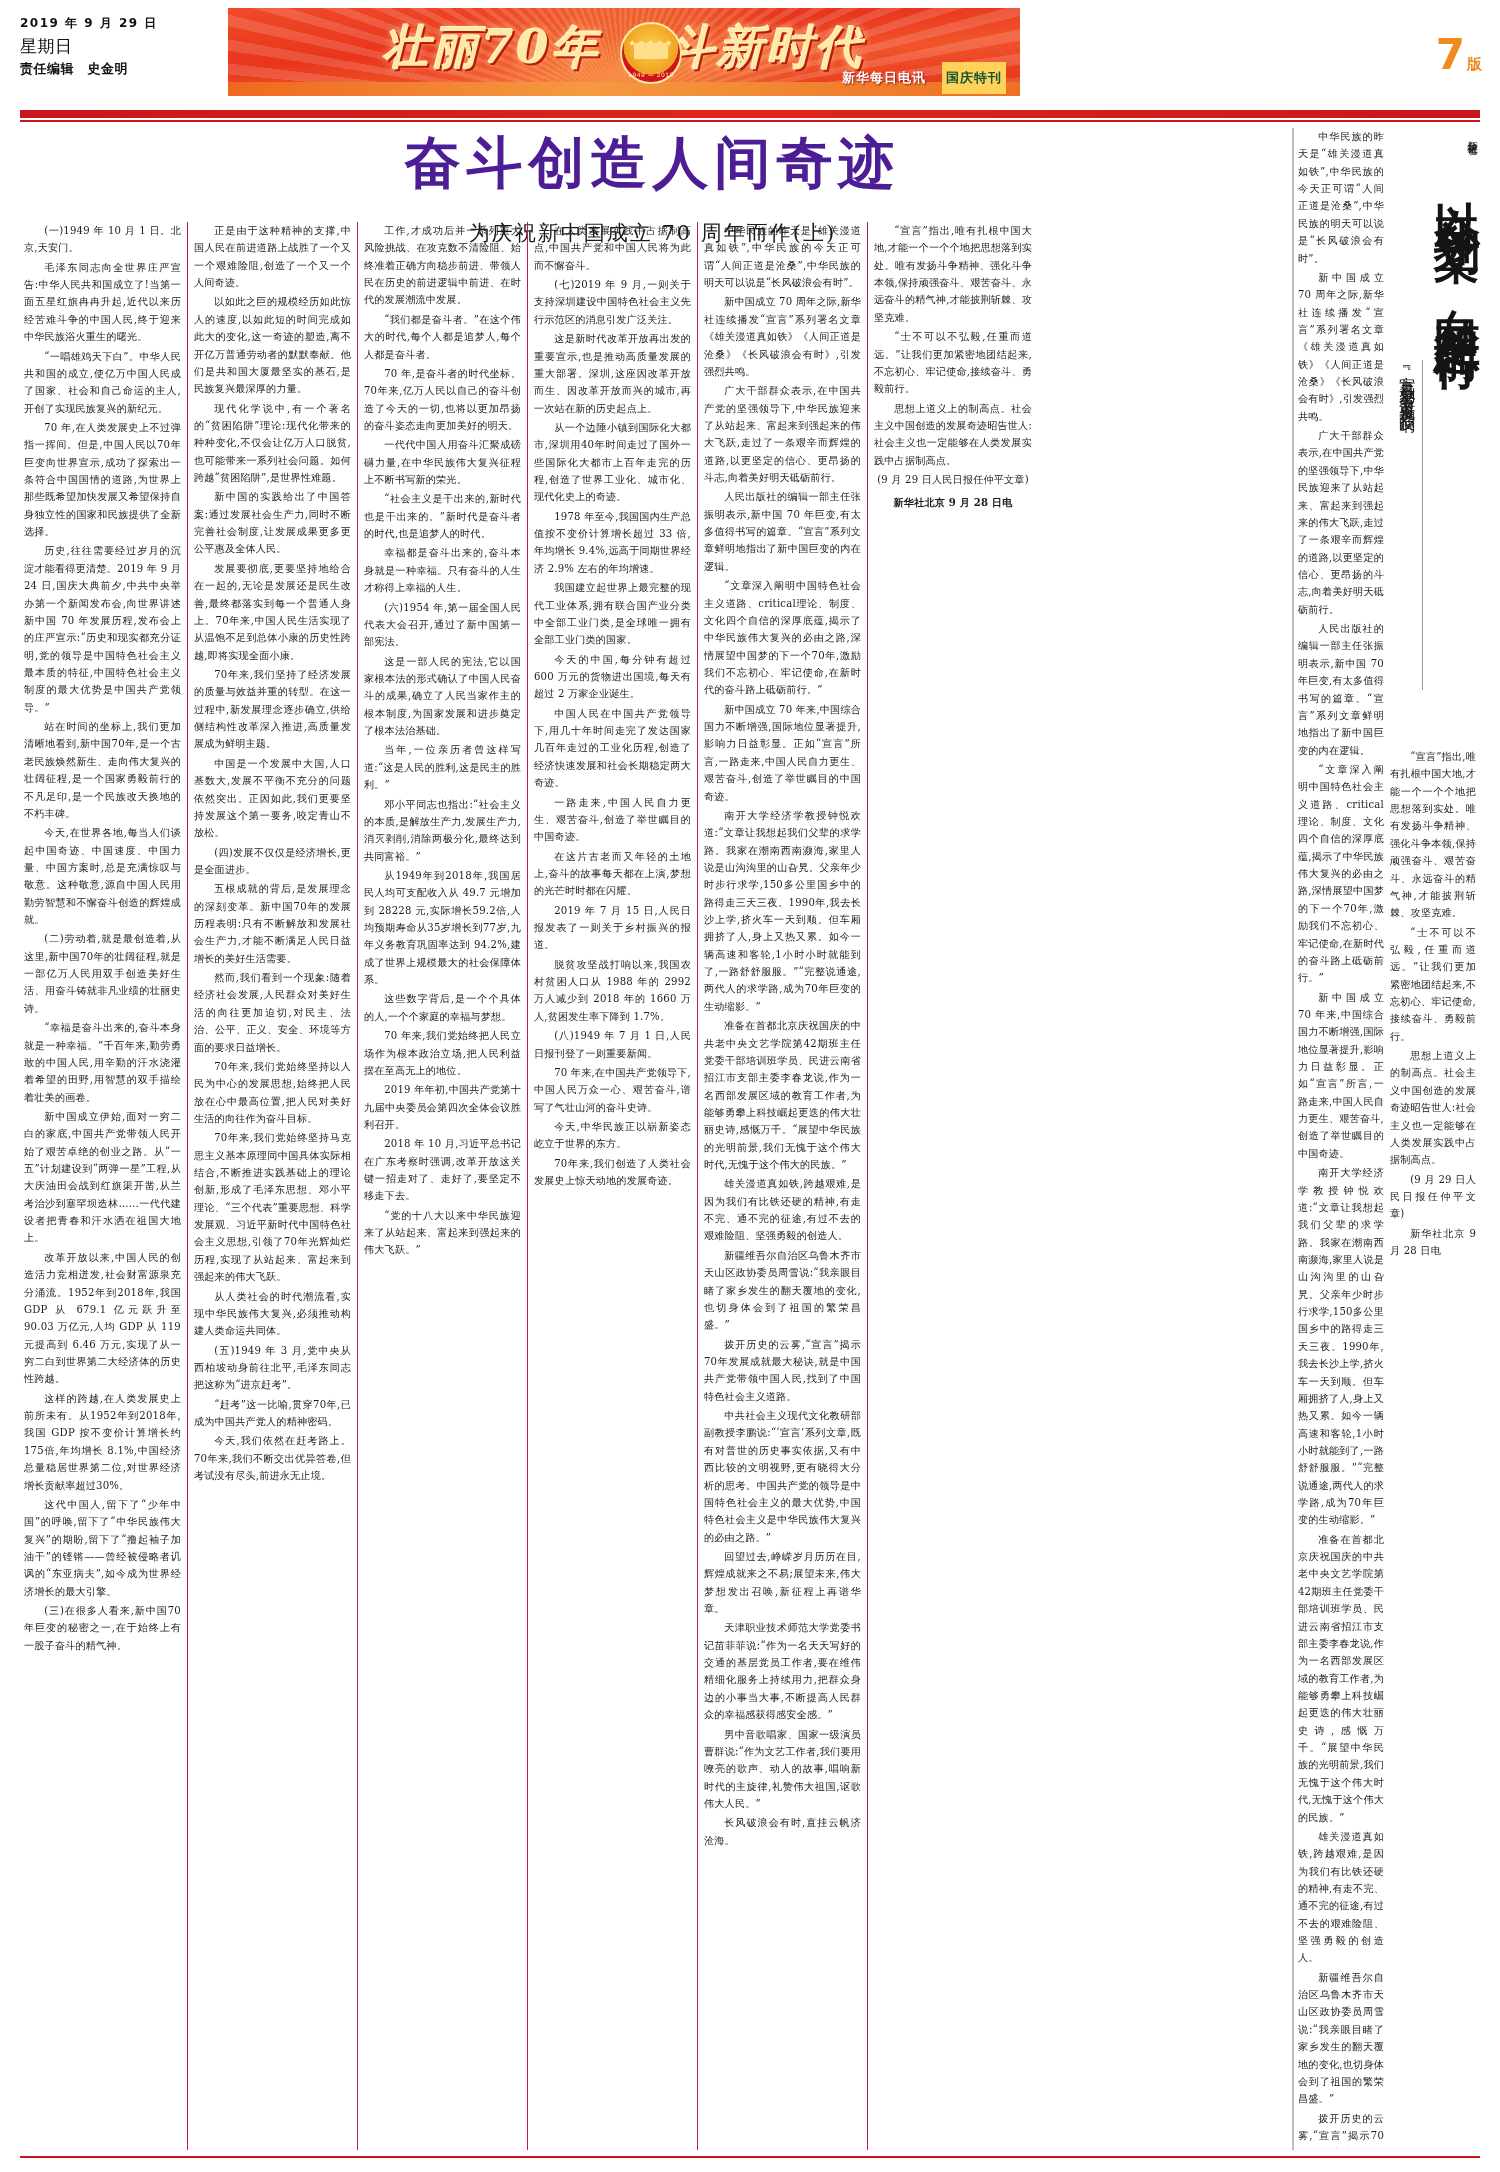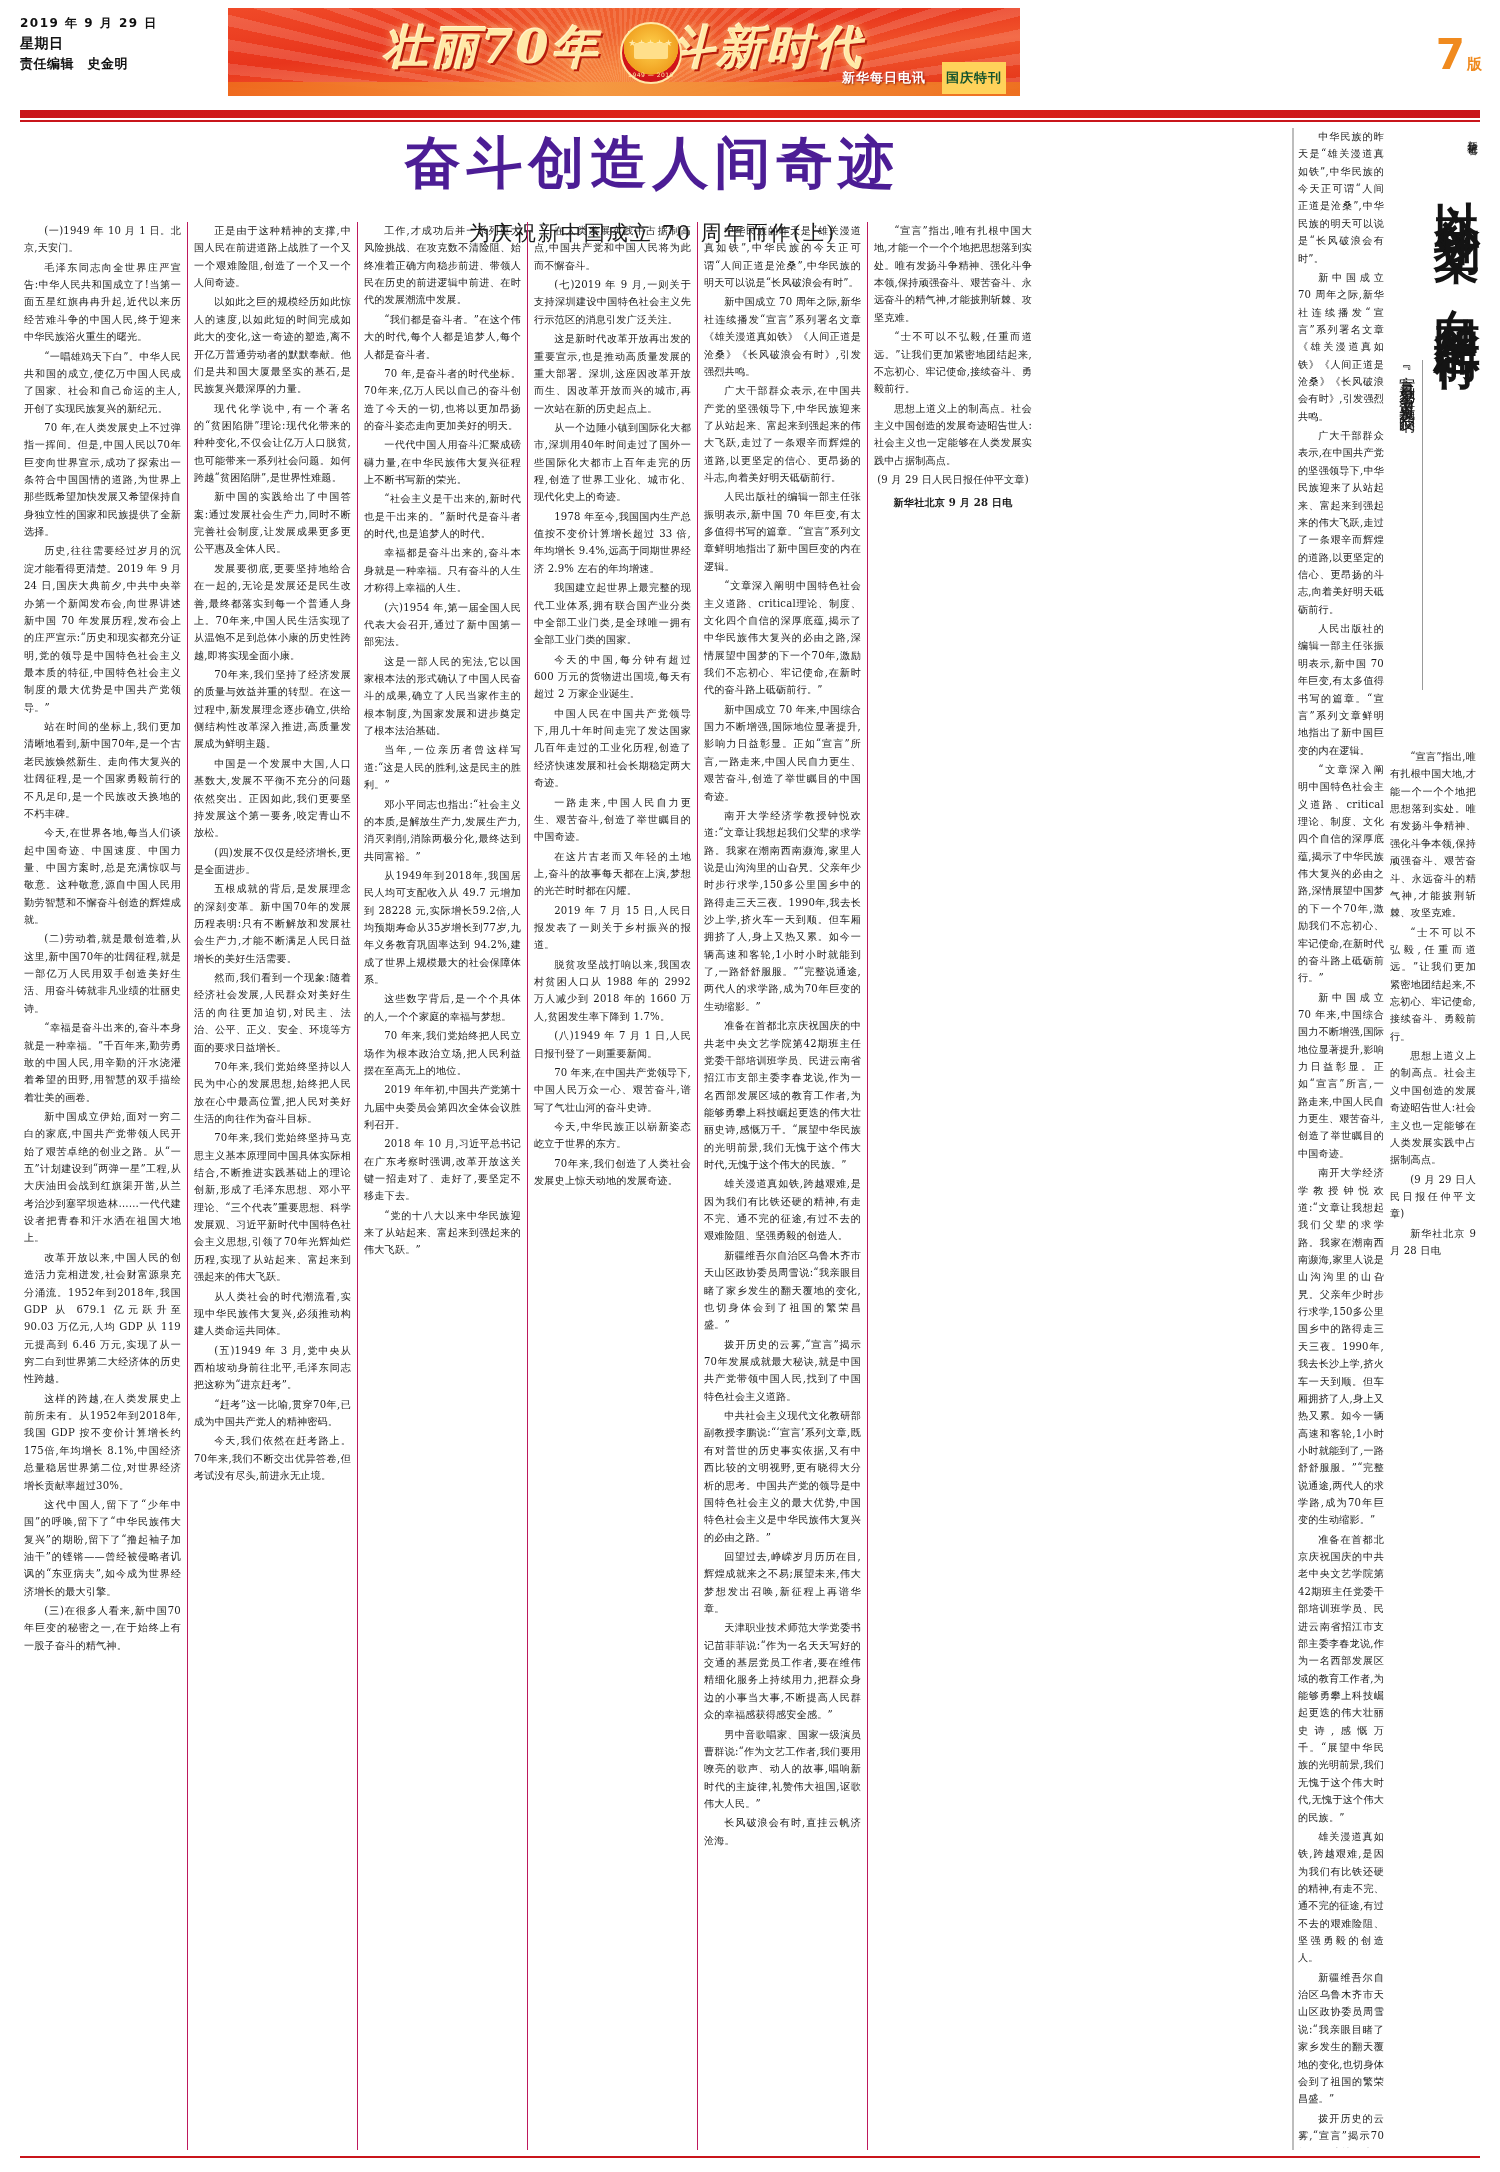--- a/index.html
+++ b/index.html
@@ -13,21 +13,21 @@
   
   .masthead{
     position:absolute;left:0;top:0;width:1500px;height:96px;
   }
   .dateblock{
     position:absolute;left:20px;top:14px;
     line-height:1.55;
     color:#111;
   }
   .dateline1{font-size:12px;font-weight:bold;letter-spacing:1.5px;}
-  .dateline2{font-size:14px;font-weight:bold;letter-spacing:0.5px;}
+  .dateline2{font-size:17px;font-weight:normal;letter-spacing:0.5px;}
   .dateline3{font-size:13px;font-weight:bold;letter-spacing:0.5px;}
 
   .banner{
     position:absolute;left:228px;top:8px;width:792px;height:88px;
     background:
       radial-gradient(circle at 50% 120%, rgba(255,200,90,.55) 0%, rgba(255,160,60,0) 45%),
       repeating-conic-gradient(from 0deg at 50% 118%,
          rgba(255,255,255,.14) 0deg 1.6deg, rgba(255,255,255,0) 1.6deg 3.4deg),
       linear-gradient(175deg,#f04a28 0%,#e8351c 38%,#f1542b 62%,#e22f16 100%);
     overflow:hidden;

